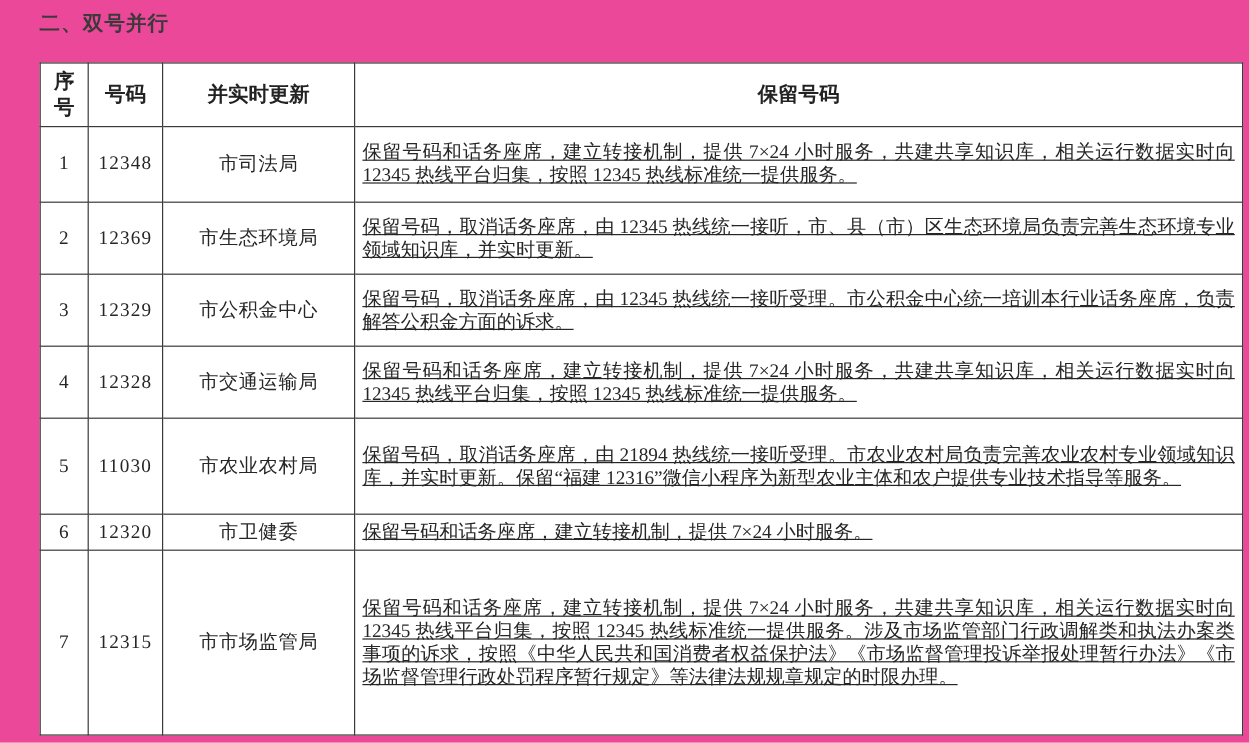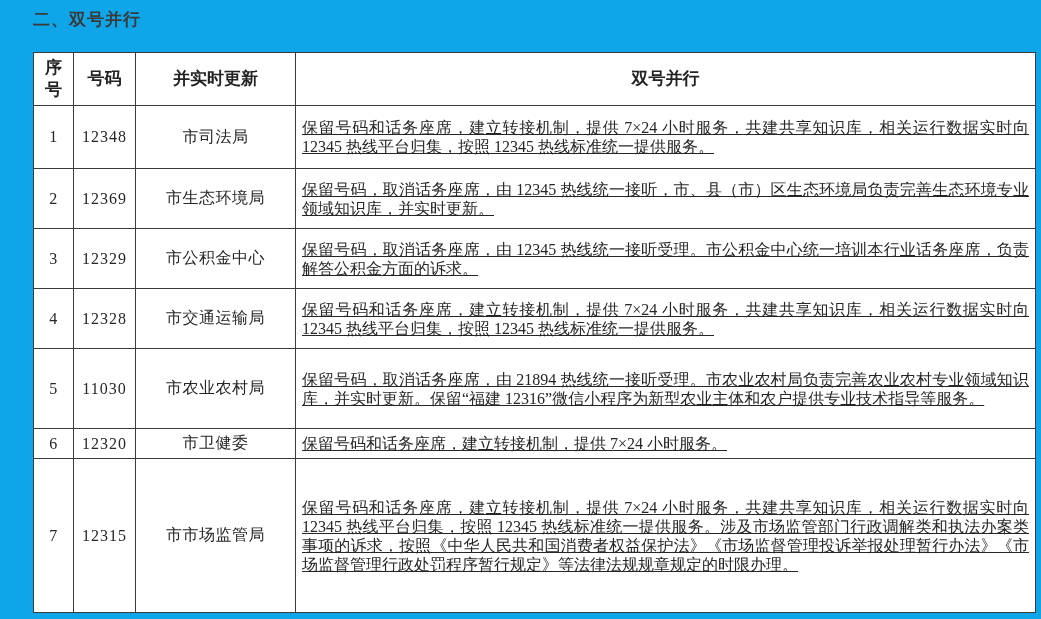--- a/index.html
+++ b/index.html
@@ -9,21 +9,21 @@
     width: 1041px;
     height: 619px;
     overflow: hidden;
     font-family: "Liberation Serif", "DejaVu Serif", serif;
     color: #262626;
   }
   .page {
     position: relative;
     width: 1041px;
     height: 619px;
-    background: #0ea5e9;
+    background: #ec4899;
   }
   .doc-title {
     position: absolute;
     left: 33px;
     top: 8px;
     font-family: "Liberation Sans", "DejaVu Sans", sans-serif;
     font-weight: bold;
     font-size: 17px;
     color: #3a3a3a;
     letter-spacing: 1px;
@@ -94,21 +94,21 @@
       <col class="c-index">
       <col class="c-number">
       <col class="c-unit">
       <col class="c-method">
     </colgroup>
     <thead>
       <tr>
         <th class="th-index">序号</th>
         <th>号码</th>
         <th>并实时更新</th>
-        <th>双号并行</th>
+        <th>保留号码</th>
       </tr>
     </thead>
     <tbody>
       <tr class="r1">
         <td class="cell-index">1</td>
         <td class="cell-number">12348</td>
         <td class="cell-unit">市司法局</td>
         <td class="cell-method">保留号码和话务座席，建立转接机制，提供 7×24 小时服务，共建共享知识库，相关运行数据实时向 12345 热线平台归集，按照 12345 热线标准统一提供服务。</td>
       </tr>
       <tr class="r2">

